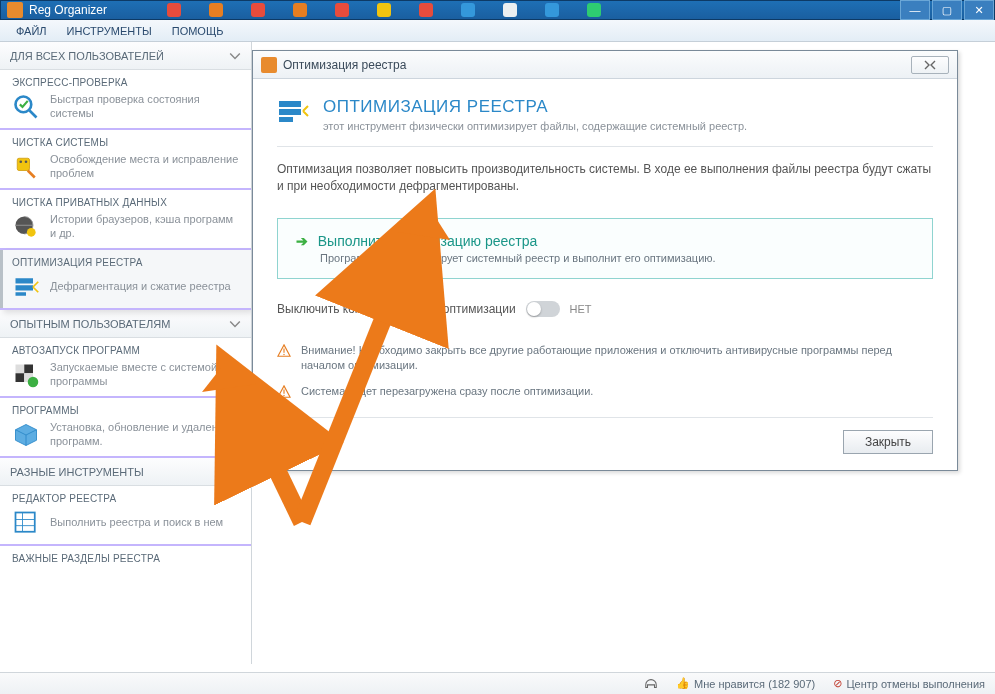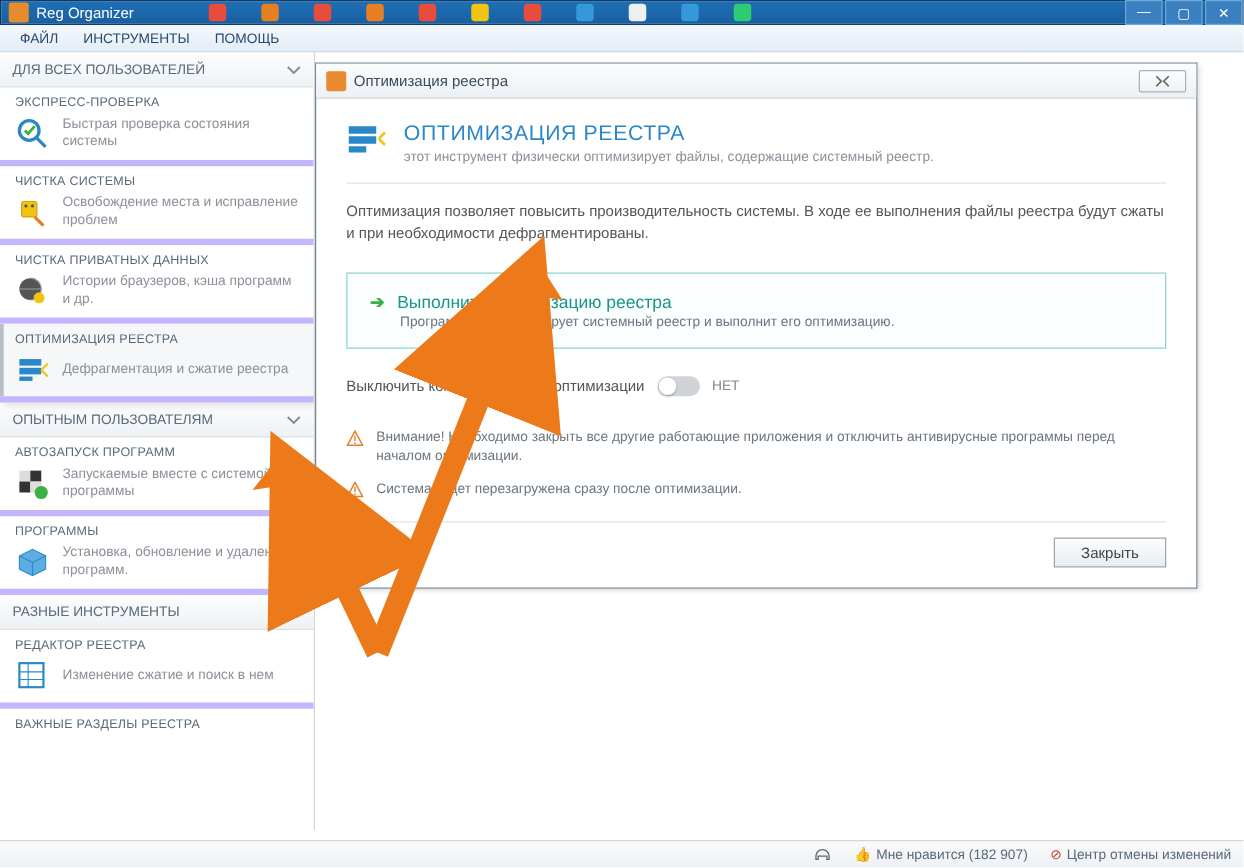--- a/index.html
+++ b/index.html
@@ -17,21 +17,21 @@
 
 .menubar { height: 22px; background: linear-gradient(#f4f8fc,#e3edf6); border-bottom: 1px solid #c5cfd8; display: flex; align-items: center; font-size: 11px; color: #2a4a6e; padding-left: 8px; gap: 4px; }
 .menubar span { padding: 2px 8px; cursor: default; }
 
 .content { display: flex; height: calc(694px - 28px - 22px - 22px); }
 
 
 .sidebar { width: 252px; border-right: 1px solid #d0d6db; background: #fff; overflow: hidden; }
 .sb-header { height: 28px; background: linear-gradient(#fdfdfe,#eef2f5); border-bottom: 1px solid #d9dee2; display: flex; align-items: center; padding: 0 10px; font-size: 11px; color: #5a6a78; justify-content: space-between; }
 .chev { width: 12px; height: 12px; color: #888; }
-.sb-item { border-bottom: 5px solid #c4b5fd; padding: 3px 0; }
+.sb-item { border-bottom: 2px solid #c4b5fd; padding: 3px 0; }
 .sb-item-hdr { font-size: 10px; color: #5a6a78; padding: 4px 12px 2px; letter-spacing: 0.2px; }
 .sb-item-body { display: flex; align-items: center; padding: 3px 12px 4px; gap: 10px; }
 .sb-icon { width: 28px; height: 28px; flex-shrink: 0; }
 .sb-desc { font-size: 11px; color: #8a9199; line-height: 1.25; }
 .sb-item.active { background: #f5f7f9; box-shadow: inset 3px 0 #b8c0c7, 3px 3px 6px rgba(0,0,0,0.12); position: relative; }
 
 
 .main { flex: 1; position: relative; background: #fff; }
 
 
@@ -201,21 +201,21 @@
 
     <div class="sb-item">
       <div class="sb-item-hdr">РЕДАКТОР РЕЕСТРА</div>
       <div class="sb-item-body">
         <svg class="sb-icon" viewBox="0 0 32 32">
             <rect x="4" y="4" width="22" height="22" fill="none" stroke="#2b88c8" stroke-width="2"></rect>
             <line x1="4" y1="12" x2="26" y2="12" stroke="#2b88c8"></line>
             <line x1="4" y1="19" x2="26" y2="19" stroke="#2b88c8"></line>
             <line x1="12" y1="4" x2="12" y2="26" stroke="#2b88c8"></line>
           </svg>
-        <div class="sb-desc">Изменение сжатие и поиск в нем</div>
+        <div class="sb-desc">Выполнить реестра и поиск в нем</div>
       </div>
     </div>
 
     <div class="sb-item" style="border-bottom:none">
       <div class="sb-item-hdr">ВАЖНЫЕ РАЗДЕЛЫ РЕЕСТРА</div>
     </div>
   </div>
 
   <div class="main">
     <div class="dialog">
@@ -302,16 +302,16 @@
       <svg width="14" height="14" viewBox="0 0 16 16">
           <path d="M2 9 A6 6 0 0 1 14 9 V12 H12 V9 H4 V12 H2 Z" fill="none" stroke="#666" stroke-width="1.2"></path>
         </svg>
     </div>
     <div class="seg">
       <span class="thumb">👍</span>
       <span>Мне нравится (182 907)</span>
     </div>
     <div class="seg">
       <span class="red">⊘</span>
-      <span>Центр отмены изменений</span>
+      <span>Центр отмены выполнения</span>
     </div>
   </div>
 </div>
 
 </body></html>

